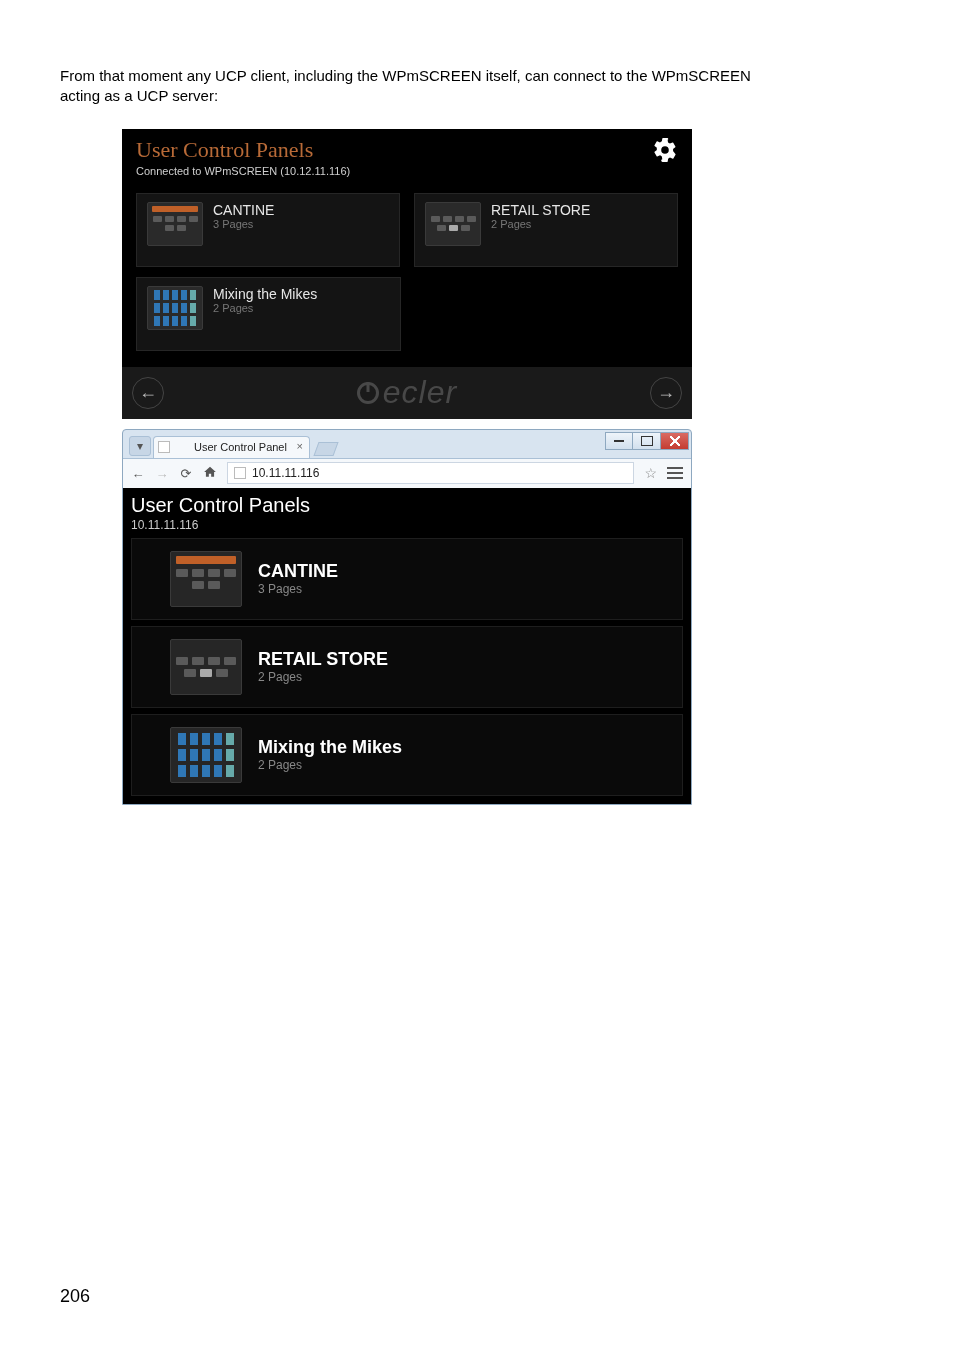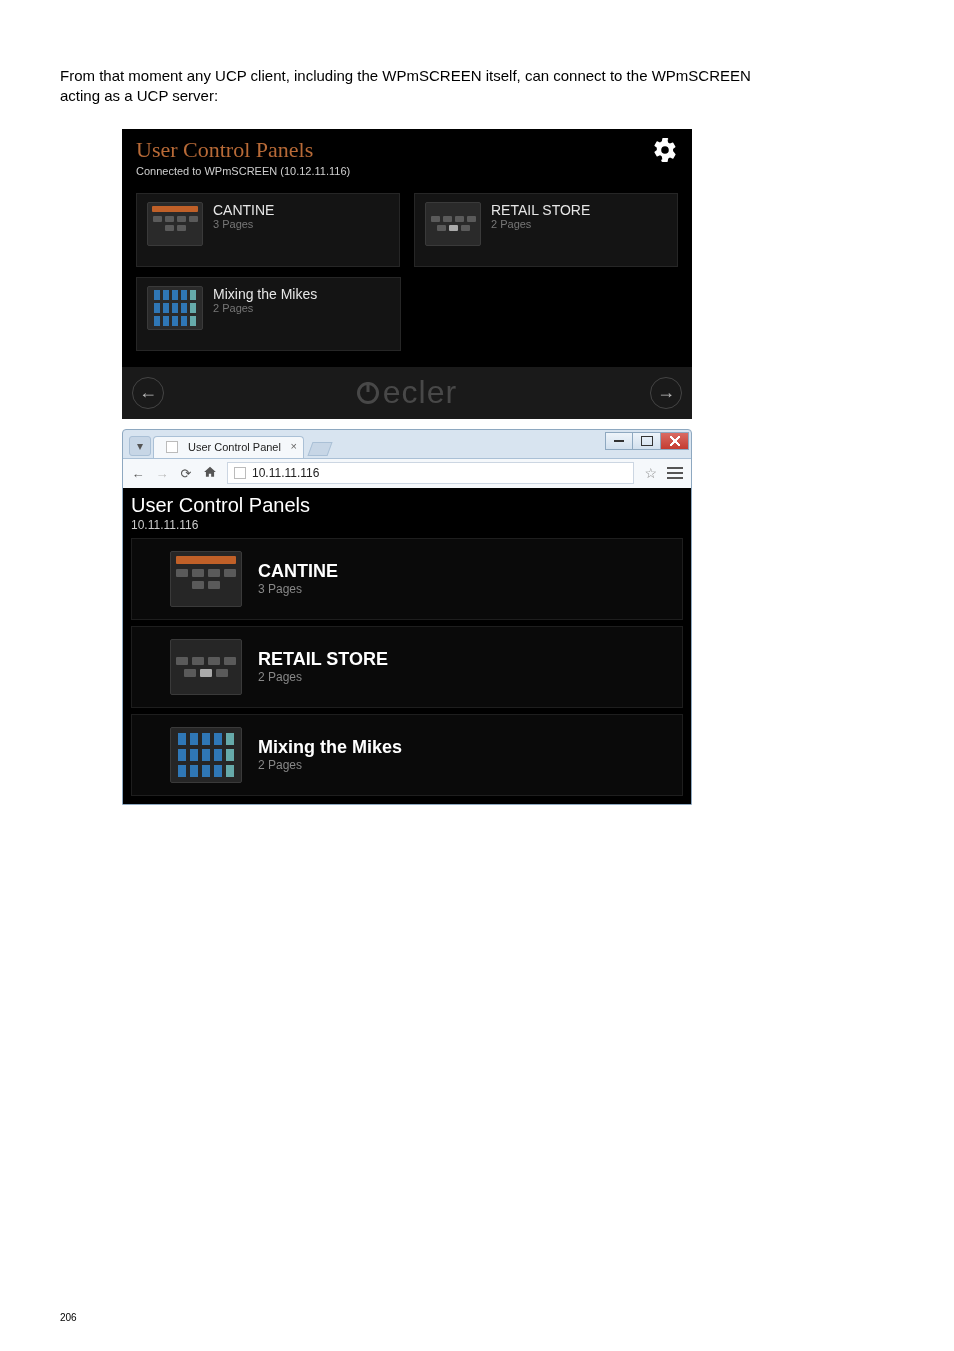--- a/index.html
+++ b/index.html
@@ -18,30 +18,30 @@
     .card.empty { background:transparent; border:none; }
     .thumb { width:56px; height:44px; background:#2a2a2a; border:1px solid #3a3a3a; border-radius:2px; display:flex; flex-wrap:wrap; align-content:center; justify-content:center; gap:3px; padding:4px; position:relative; }
     .thumb .dot { width:9px; height:6px; background:#5a5a5a; border-radius:1px; }
     .thumb.mixer { display:grid; grid-template-columns:repeat(5,6px); grid-template-rows:repeat(3,10px); gap:3px; padding:5px; }
     .thumb.mixer .bar { width:6px; background:#2f77b6; }
     .thumb .top { position:absolute; top:3px; left:4px; right:4px; height:6px; background:#c06028; border-radius:1px; }
     .card-txt .t1 { color:#e6e6e6; font-size:14px; }
     .card-txt .t2 { color:#777; font-size:11px; }
     .fig1-foot { background:#1a1a1a; height:52px; display:flex; align-items:center; justify-content:space-between; padding:0 10px; }
     .navbtn { width:32px; height:32px; border:1px solid #444; border-radius:50%; display:flex; align-items:center; justify-content:center; color:#bbb; font-size:18px; }
-    .brand { color:#484848; font-size:32px; letter-spacing:1px; font-family:Arial,sans-serif; display:flex; align-items:center; gap:4px; }
+    .brand { color:#484848; font-size:32px; letter-spacing:1px; font-family:Arial,sans-serif; display:flex; align-items:center; gap:4px;font-style:italic; }
     .brand .pwr { display:inline-block; width:22px; height:22px; border:3px solid #484848; border-radius:50%; position:relative; }
     .brand .pwr::after { content:""; position:absolute; top:-3px; left:50%; width:3px; height:10px; background:#484848; transform:translateX(-50%); }
 
     
     .fig2 { width:570px; margin:0 auto; }
     .win { border:1px solid #8ea8c0; border-radius:4px 4px 0 0; overflow:hidden; background:#d8e4f0; }
     .tabstrip { height:28px; display:flex; align-items:flex-end; padding:0 6px; position:relative; }
     .chev { width:22px; height:20px; background:#c7d6e6; border:1px solid #aac0d6; border-radius:3px; display:flex; align-items:center; justify-content:center; color:#555; font-size:12px; margin-right:2px; margin-bottom:2px; }
-    .tab { height:22px; background:#f5f8fb; border:1px solid #aac0d6; border-bottom:none; border-radius:4px 4px 0 0; padding:0 22px 0 12px; display:flex; align-items:center; gap:10px; font-size:11px; color:#222; position:relative; }
+    .tab { height:22px; background:#f5f8fb; border:1px solid #aac0d6; border-bottom:none; border-radius:4px 4px 0 0; padding:0 22px 0 4px; display:flex; align-items:center; gap:24px; font-size:11px; color:#222; position:relative; }
     .tab .favico { width:12px; height:12px; border:1px solid #bbb; background:#fff; }
     .tab .close { position:absolute; right:6px; top:3px; font-size:11px; color:#666; }
     .newtab { width:20px; height:14px; margin-left:6px; margin-bottom:2px; background:#c7d6e6; border:1px solid #aac0d6; transform:skewX(-20deg); }
     .wincaps { position:absolute; right:2px; top:2px; display:flex; gap:0; }
     .cap { width:28px; height:18px; display:flex; align-items:center; justify-content:center; font-size:11px; border:1px solid #8ea8c0; border-left:none; background:linear-gradient(#eef4fa,#d2e0ee); }
     .cap:first-child { border-left:1px solid #8ea8c0; }
     .cap.min::after{content:"";width:10px;height:2px;background:#333;}
     .cap.max::after{content:"";width:10px;height:8px;border:1px solid #333;}
     .cap.cls { background:linear-gradient(#d96b63,#c43c31); color:#fff; }
     .cap.cls::after{content:"";width:10px;height:10px;background:linear-gradient(45deg,transparent 42%,#fff 42%,#fff 58%,transparent 58%),linear-gradient(-45deg,transparent 42%,#fff 42%,#fff 58%,transparent 58%);}
@@ -59,21 +59,21 @@
     .row2 { border:1px solid #1e1e1e; background:#0a0a0a; display:flex; align-items:center; gap:16px; padding:12px 10px 12px 38px; margin-bottom:6px; }
     .row2:last-child{margin-bottom:0;}
     .thumb2 { width:72px; height:56px; background:#262626; border:1px solid #3a3a3a; border-radius:2px; display:flex; flex-wrap:wrap; align-content:center; justify-content:center; gap:4px; padding:5px; position:relative; }
     .thumb2 .dot { width:12px; height:8px; background:#5a5a5a; border-radius:1px; }
     .thumb2.mixer { display:grid; grid-template-columns:repeat(5,8px); grid-template-rows:repeat(3,12px); gap:4px; padding:6px; }
     .thumb2.mixer .bar { width:8px; background:#2f77b6; }
     .thumb2 .top { position:absolute; top:4px; left:5px; right:5px; height:8px; background:#c06028; border-radius:1px; }
     .row2 .lab1 { color:#fff; font-size:18px; font-weight:bold; }
     .row2 .lab2 { color:#888; font-size:12px; }
 
-    .pageno { position:absolute; bottom:28px; left:60px; font-size:10px; }
+    .pageno { position:absolute; bottom:44px; left:60px; font-size:18px; }
   </style>
 </head>
 <body>
 
 <div class="page">
 
   <p class="intro">From that moment any UCP client, including the WPmSCREEN itself, can connect to the WPmSCREEN acting as a UCP server:</p>
 
   <div class="fig1">
     <div class="fig1-head">

